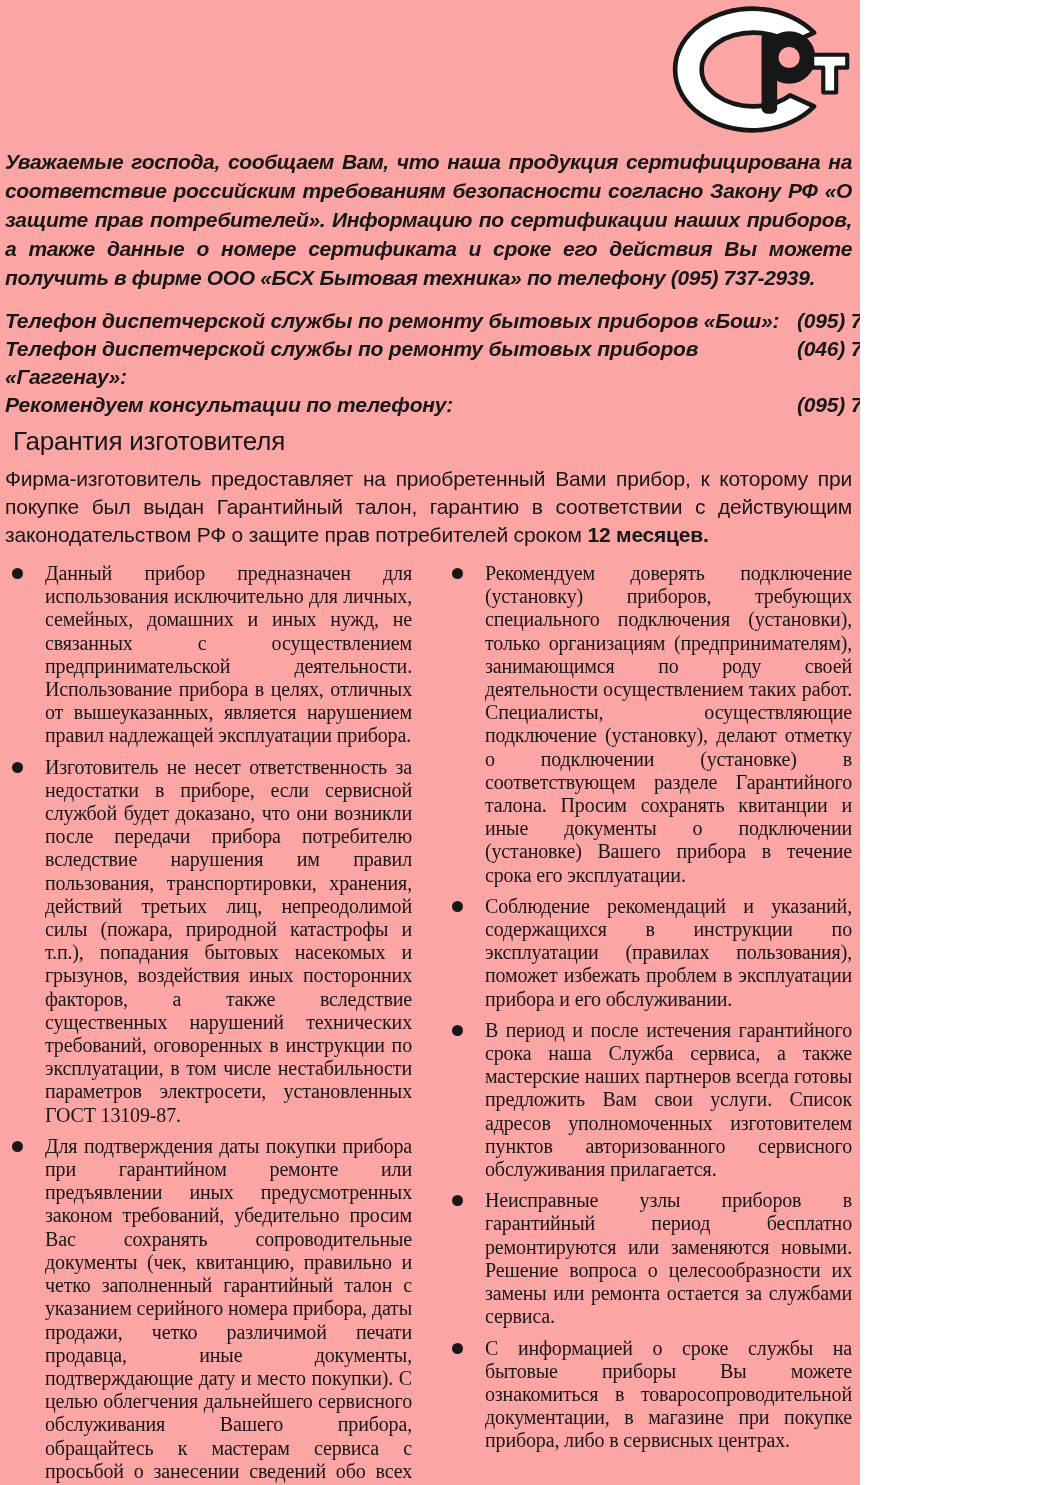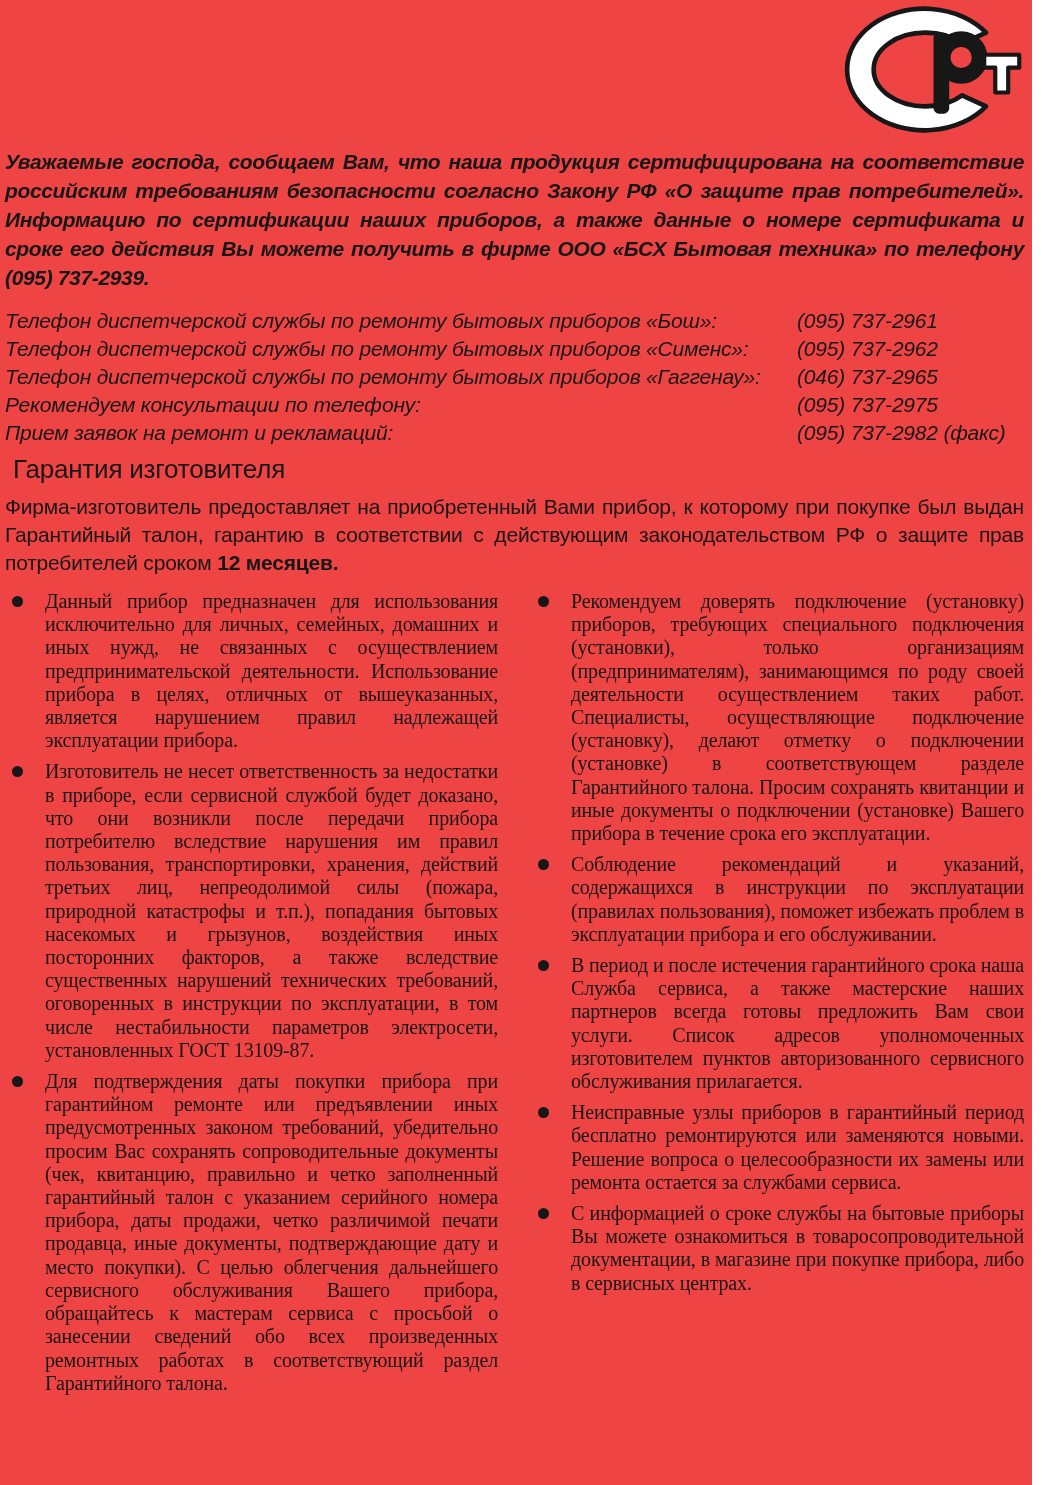--- a/index.html
+++ b/index.html
@@ -1,40 +1,40 @@
 <!DOCTYPE html>
 <html lang="ru"><head>
 <meta charset="utf-8">
 <style>
   html,body { margin:0; padding:0; background:#ffffff; }
   .page {
     position:relative;
-    width:1032px; height:1485px;
+    width:860px; height:1485px;
     box-sizing:border-box;
     padding:5px 8px 5px 5px;
-    background:#ef4444;
+    background:#fca5a5;
     color:#171717;
     font-family:"Liberation Sans","DejaVu Sans",sans-serif;
     overflow:hidden;
   }
   
   .logo-row { display:flex; justify-content:flex-end; height:130px; padding-right:0; }
   .logo-row svg { display:block; }
 
   
   .intro {
     margin:12px 0 0;
     font-style:italic; font-weight:700;
     font-size:21px; line-height:29px;
     letter-spacing:-0.35px;
     text-align:justify;
   }
 
   
-  .phones { margin-top:15px; font-style:italic; font-weight:400; font-size:21px; letter-spacing:-0.2px; }
+  .phones { margin-top:15px; font-style:italic; font-weight:700; font-size:21px; letter-spacing:-0.2px; }
   .phone-row { display:flex; line-height:28px; }
   .phone-label { flex:0 0 792px; }
   .phone-number { flex:1 1 auto; white-space:nowrap; }
 
   
   h2.section {
     margin:8px; font-weight:400; font-size:26px; line-height:29px; letter-spacing:-0.2px;
   }
   .h-warranty { margin-top:26px; }
   .h-notice   { margin-top:20px; }
@@ -80,34 +80,26 @@
   </div>
 
   <p class="intro">Уважаемые господа, сообщаем Вам, что наша продукция сертифицирована на соответствие российским требованиям безопасности согласно Закону РФ «О защите прав потребителей». Информацию по сертификации наших приборов, а также данные о номере сертификата и сроке его действия Вы можете получить в фирме ООО «БСХ Бытовая техника» по телефону (095) 737-2939.</p>
 
   <div class="phones">
     <div class="phone-row">
       <span class="phone-label">Телефон диспетчерской службы по ремонту бытовых приборов «Бош»:</span>
       <span class="phone-number">(095) 737-2961</span>
     </div>
     <div class="phone-row">
-      <span class="phone-label">Телефон диспетчерской службы по ремонту бытовых приборов «Сименс»:</span>
-      <span class="phone-number">(095) 737-2962</span>
-    </div>
-    <div class="phone-row">
       <span class="phone-label">Телефон диспетчерской службы по ремонту бытовых приборов «Гаггенау»:</span>
       <span class="phone-number">(046) 737-2965</span>
     </div>
     <div class="phone-row">
       <span class="phone-label">Рекомендуем консультации по телефону:</span>
       <span class="phone-number">(095) 737-2975</span>
-    </div>
-    <div class="phone-row">
-      <span class="phone-label">Прием заявок на ремонт и рекламаций:</span>
-      <span class="phone-number">(095) 737-2982 (факс)</span>
     </div>
   </div>
 
   <h2 class="section h-warranty">Гарантия изготовителя</h2>
 
   <p class="body-par"><span>Фирма-изготовитель предоставляет на приобретенный Вами прибор, к которому при покупке был выдан Гарантийный талон, гарантию в соответствии с действующим законодательством РФ о защите прав потребителей сроком </span><b>12 месяцев.</b></p>
 
 
   <div class="columns">
     <ul class="col">

